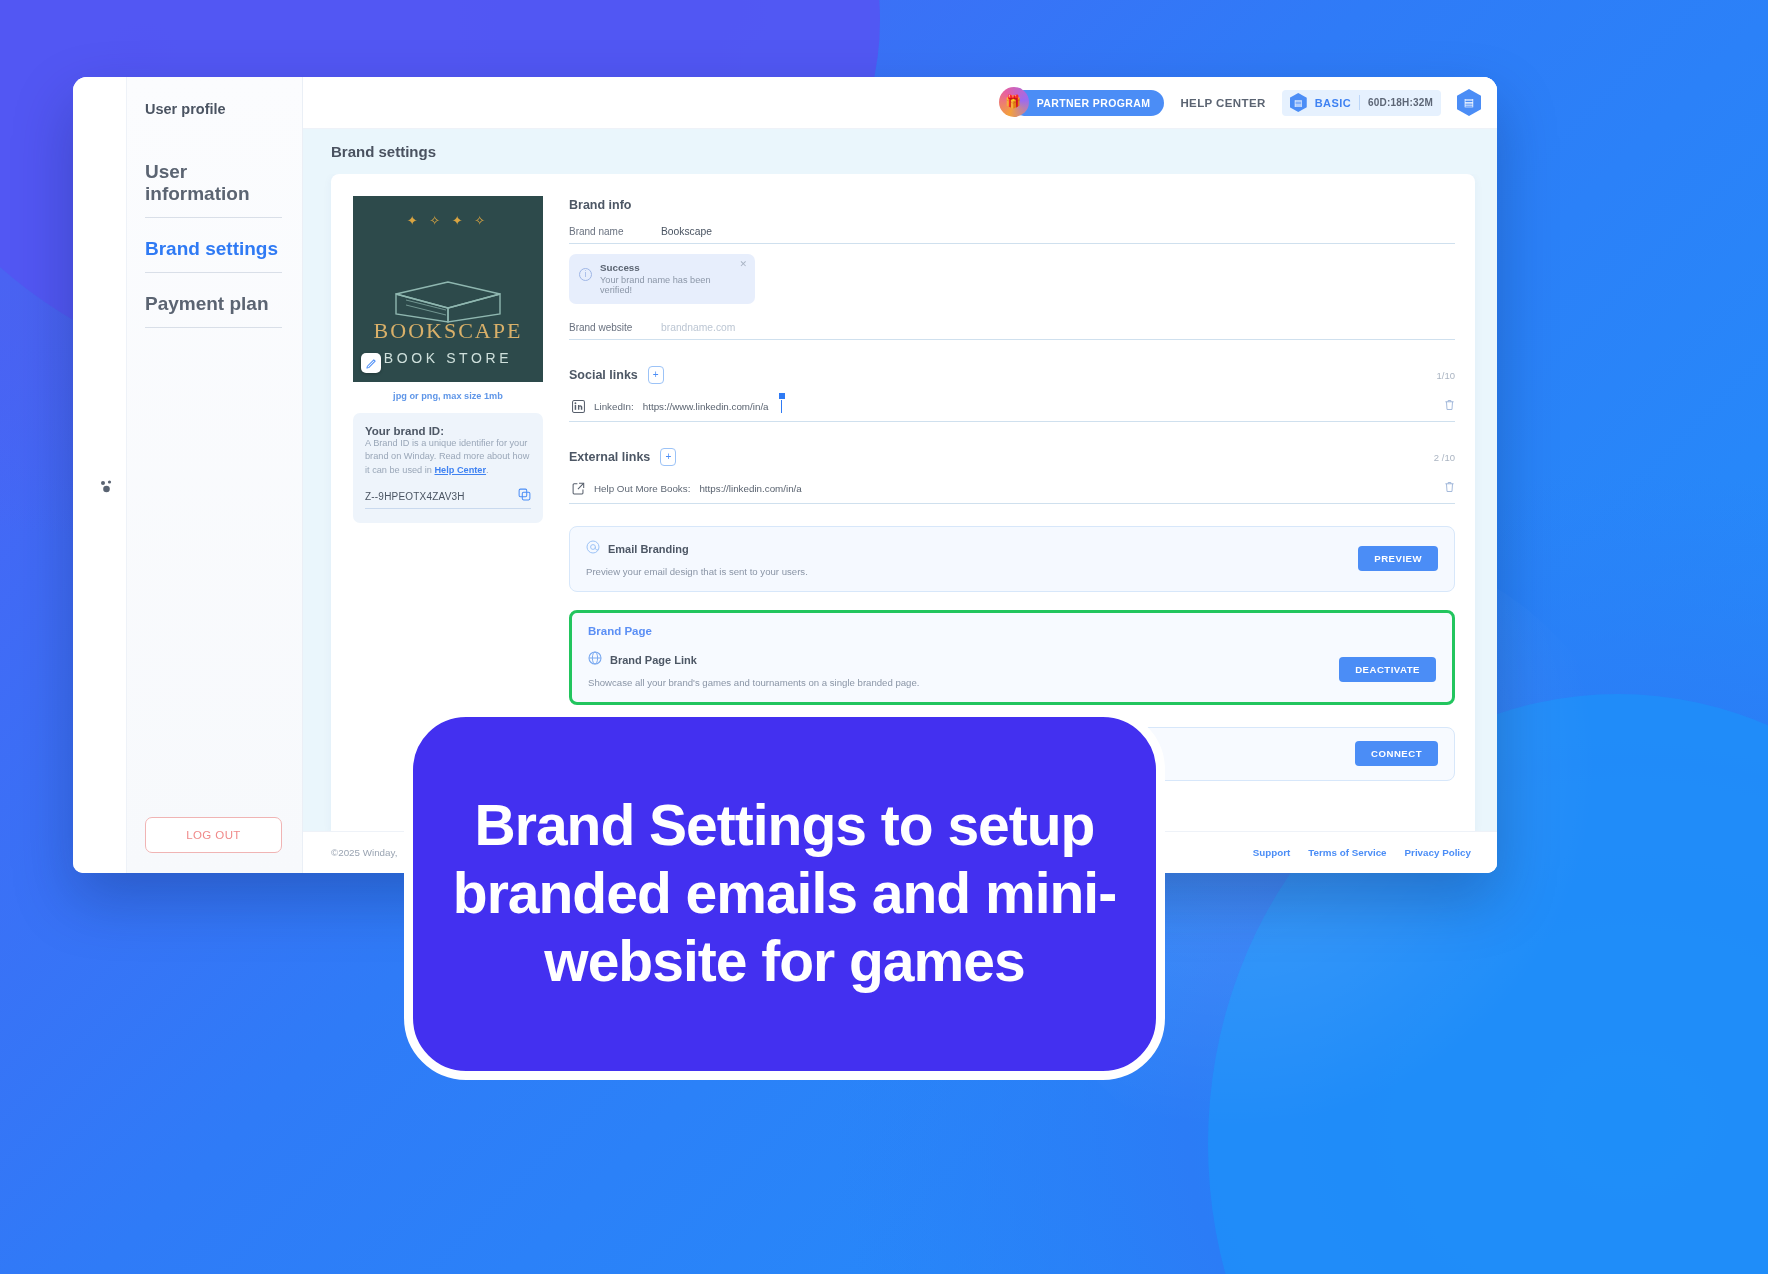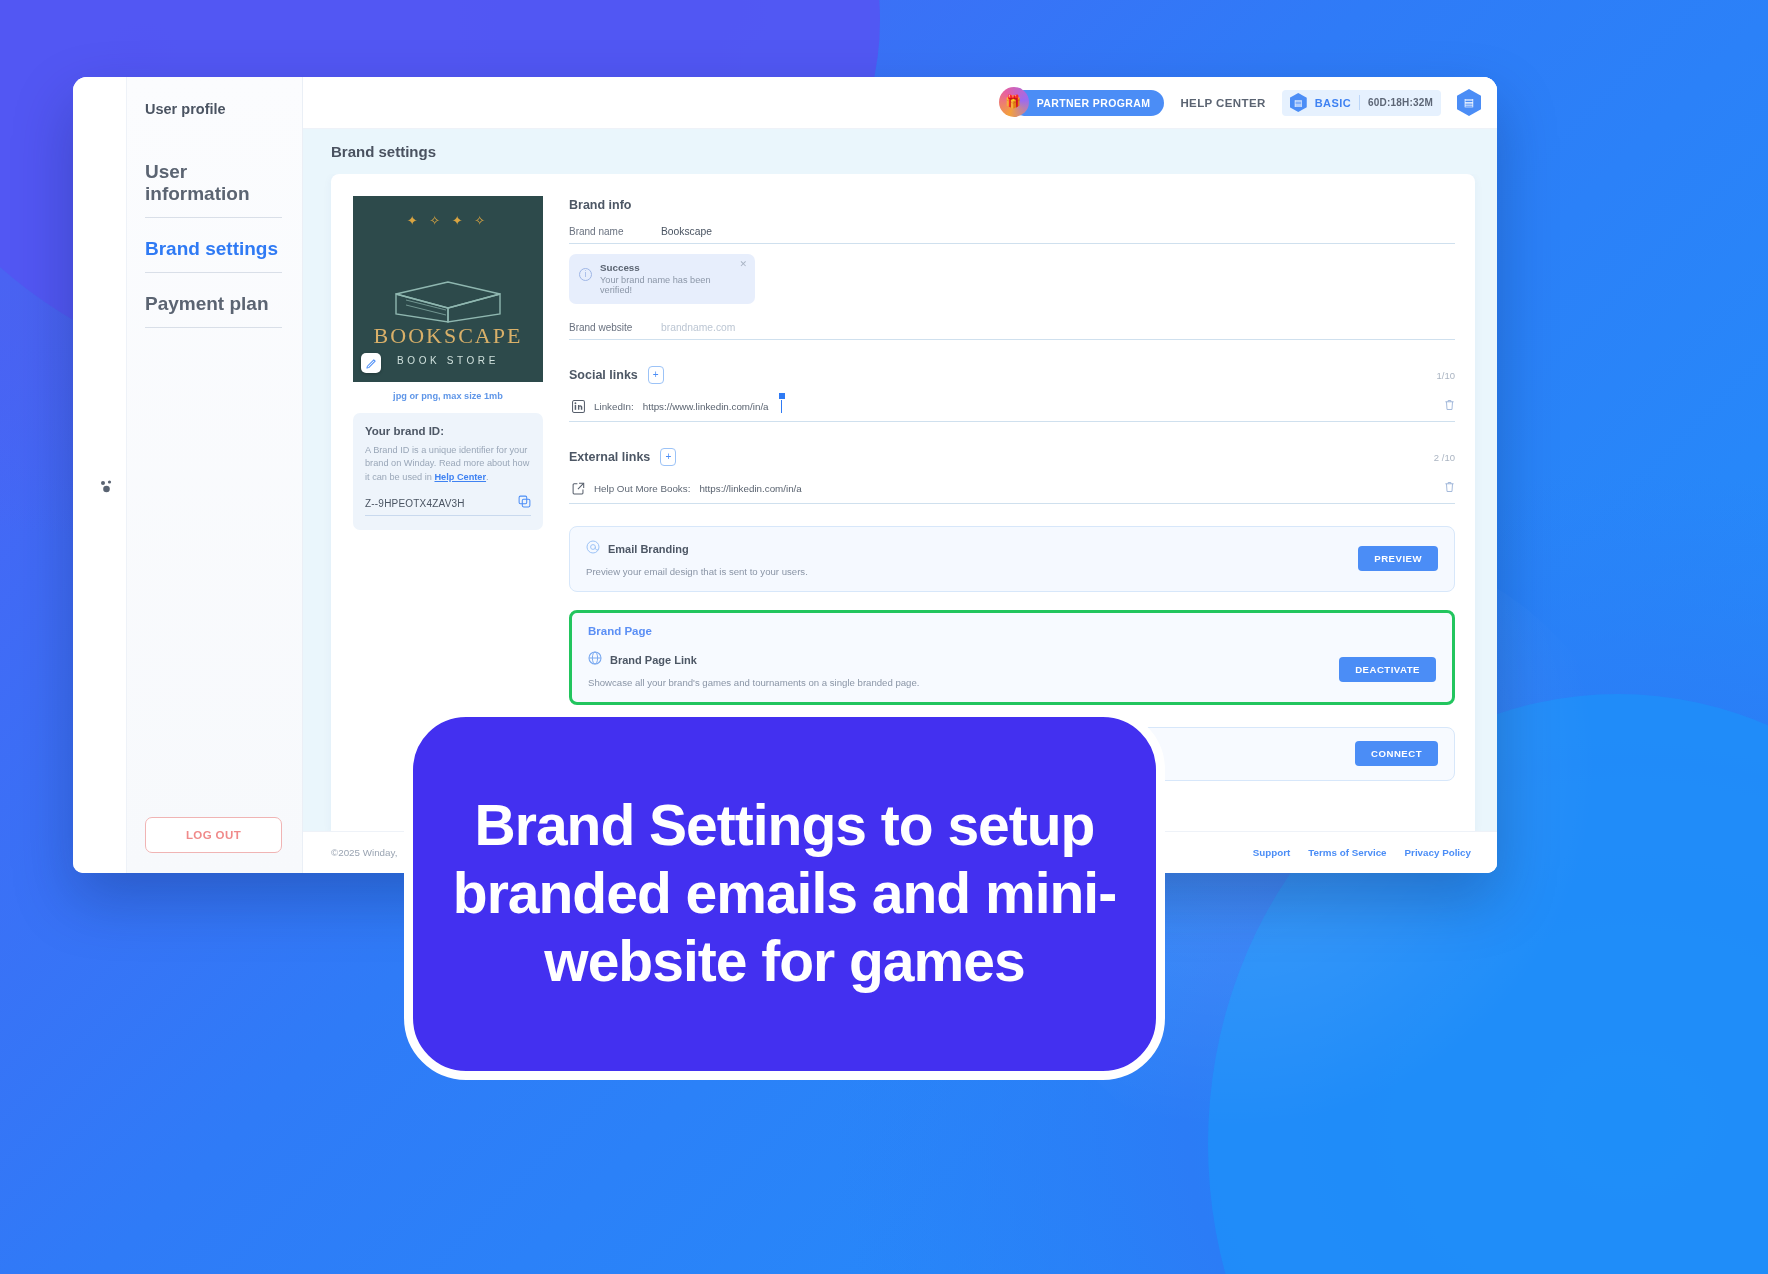--- a/index.html
+++ b/index.html
@@ -92,21 +92,21 @@
     margin-bottom: 14px;
     cursor: pointer;
   }
   .nav-item.active { color: #2f7af4; }
   #logout-btn {
     margin-top: auto;
     border: 1px solid #f0b4b4;
     color: #f08a8a;
     background: #fff;
     border-radius: 7px;
-    font-size: 11.5px; font-weight: bold;
+    font-size: 11.5px; font-weight: normal;
     letter-spacing: .4px;
     padding: 11px 0; text-align: center;
     cursor: pointer;
   }
 
   
   #main-col { flex: 1; min-width: 0; display: flex; flex-direction: column; background: #fff; }
 
   
   #topbar {
@@ -194,36 +194,36 @@
   #logo-book {
     position: absolute; top: 72px; left: 50%; transform: translateX(-50%);
     width: 120px; height: 56px;
   }
   #logo-word {
     font-family: "Liberation Serif", serif;
     font-size: 22px; letter-spacing: 2px; color: #d9b069;
     margin-bottom: 6px; z-index: 2;
   }
   #logo-sub {
-    font-size: 10px; letter-spacing: 3.6px; color: #cfe0dc; z-index: 2;
+    font-size: 14px; letter-spacing: 3.6px; color: #cfe0dc; z-index: 2;
   }
   #edit-logo-btn {
     position: absolute; left: 8px; bottom: 9px;
     width: 20px; height: 20px; border-radius: 5px;
     background: #ffffff; display: flex; align-items: center; justify-content: center;
     box-shadow: 0 1px 3px rgba(0,0,0,.25); cursor: pointer;
   }
   #upload-hint {
     text-align: center; font-size: 9.2px; font-weight: bold;
     color: #5f96e8; padding: 9px 0 12px 0;
   }
   #brand-id-box {
     background: #eef4fb; border-radius: 7px; padding: 12px 12px 14px 12px;
   }
-  #brand-id-title { font-size: 11.5px; font-weight: bold; color: #4d5765; margin-bottom: 7px; }
+  #brand-id-title { font-size: 11.5px; font-weight: bold; color: #4d5765; }
   #brand-id-desc { font-size: 9.2px; line-height: 1.45; color: #9aa7b8; }
   #brand-id-desc a { color: #3f82f2; font-weight: bold; text-decoration: underline; }
   #brand-id-row {
     margin-top: 10px; display: flex; align-items: center; gap: 6px;
     border-bottom: 1px solid #c9d9ee; padding-bottom: 3px;
   }
   #brand-id-value { flex: 1; font-size: 10px; color: #4a5462; letter-spacing: .2px; }
   #copy-icon { cursor: pointer; color: #4b8df6; }
 
   

